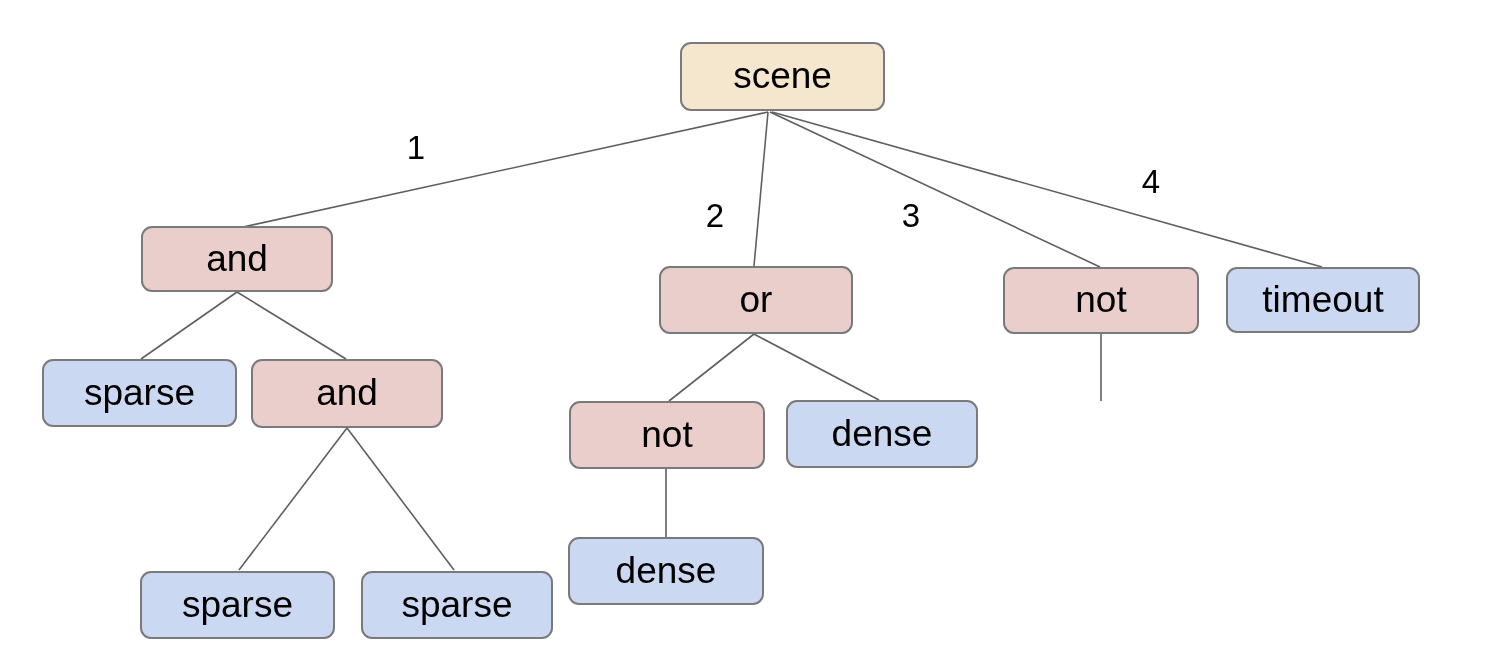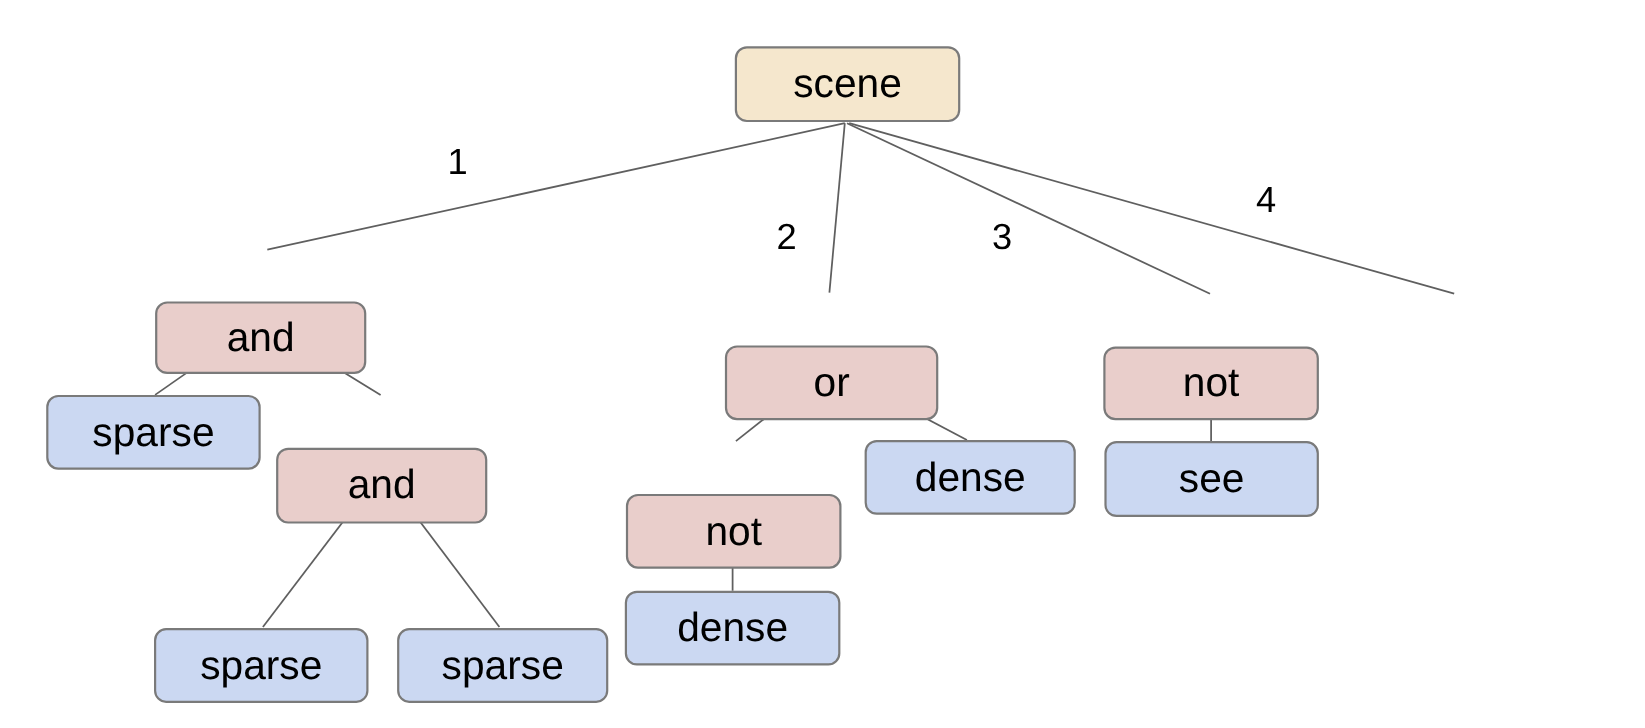--- a/index.html
+++ b/index.html
@@ -39,22 +39,22 @@
     display: flex;
     align-items: center;
     justify-content: center;
     border: 2px solid var(--node_border);
     border-radius: 11px;
     font-size: 37px;
     color: var(--text_color);
     line-height: 1;
     padding-bottom: 2px;
   }
-  .node.root     { background: var(--root_fill); }
-  .node.operator { background: var(--operator_fill); margin-top: 48px; }
+  .node.root     { background: var(--root_fill); margin-left: 12px; }
+  .node.operator { background: var(--operator_fill); }
   .node.leaf     { background: var(--leaf_fill); }
   .edge-label {
     position: absolute;
     transform: translate(-50%, -50%);
     font-size: 33px;
     color: var(--text_color);
     line-height: 1;
   }
 </style>
 </head>
@@ -83,30 +83,30 @@
   <div class="edge-label" style="left:1151px; top:181px;">4</div>
 
   <div class="node root" style="left:668px; top:42px; width:205px; height:69px;">scene</div>
 
   <div class="node operator" style="left:141px; top:226px; width:192px; height:66px;">and</div>
 
   <div class="node operator" style="left:659px; top:266px; width:194px; height:68px;text-align:right;">or</div>
 
   <div class="node operator" style="left:1003px; top:267px; width:196px; height:67px;">not</div>
 
+  <div class="node leaf" style="left:1226px; top:267px; width:194px; height:66px;">timeout</div>
 
   <div class="node leaf" style="left:42px; top:359px; width:195px; height:68px;">sparse</div>
 
   <div class="node operator" style="left:251px; top:359px; width:192px; height:69px;">and</div>
 
   <div class="node operator" style="left:569px; top:401px; width:196px; height:68px;">not</div>
 
   <div class="node leaf" style="left:786px; top:400px; width:192px; height:68px;">dense</div>
 
-  <div class="node leaf" style="left:1004px; top:401px; width:195px; height:69px;">see</div>
 
   <div class="node leaf" style="left:568px; top:537px; width:196px; height:68px;">dense</div>
 
   <div class="node leaf" style="left:140px; top:571px; width:195px; height:68px;">sparse</div>
 
   <div class="node leaf" style="left:361px; top:571px; width:192px; height:68px;">sparse</div>
 
 </div>
 
 </body></html>

